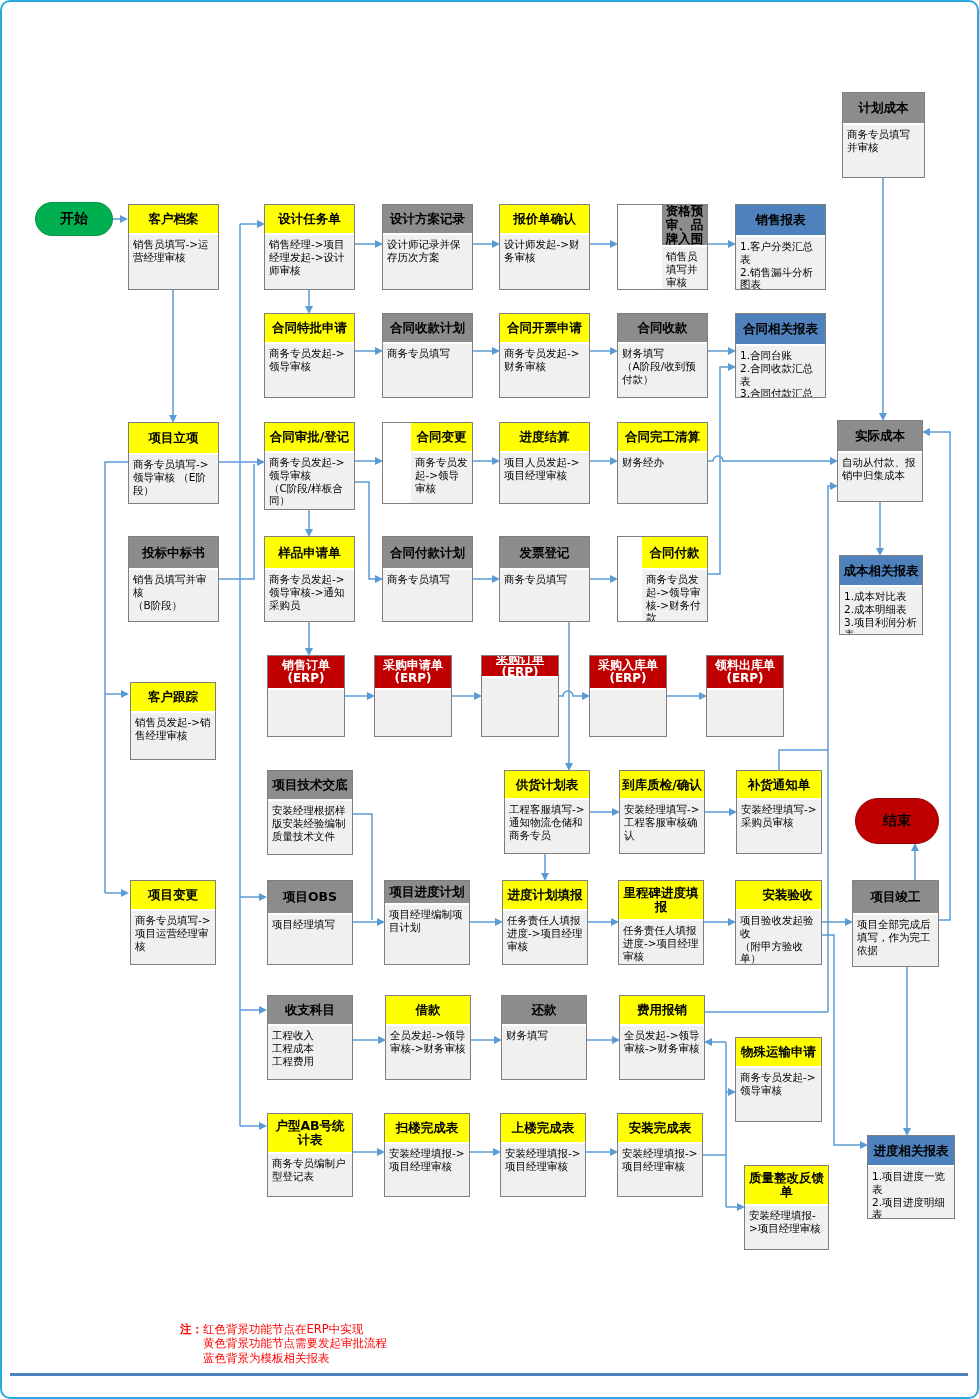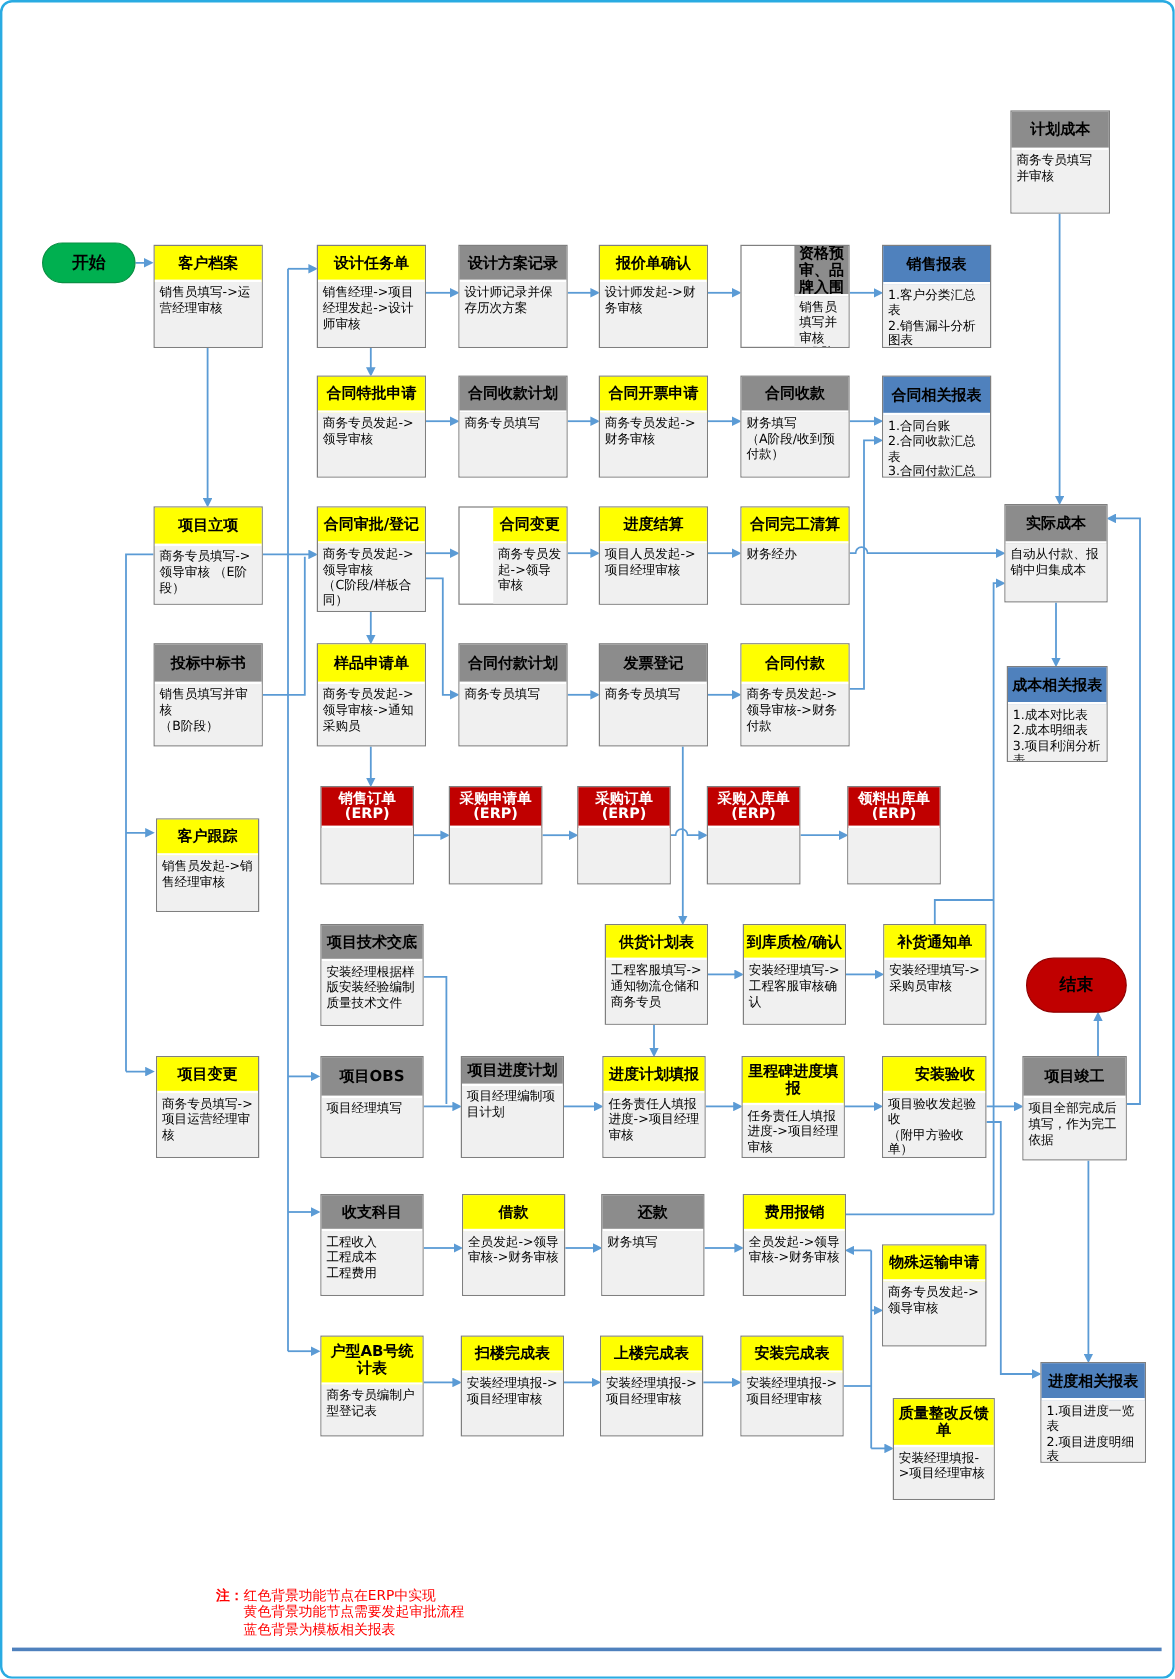--- a/index.html
+++ b/index.html
@@ -214,42 +214,42 @@
         <div class="node-body">商务专员发起-&gt;领导审核-&gt;通知采购员</div>
       </div>
       <div class="node kind-gray" style="left: 380px; top: 534px; width: 91px; height: 86px;">
         <div class="node-head" style="height: 33px;">合同付款计划</div>
         <div class="node-body">商务专员填写</div>
       </div>
       <div class="node kind-gray" style="left: 497px; top: 534px; width: 91px; height: 86px;">
         <div class="node-head" style="height: 33px;">发票登记</div>
         <div class="node-body">商务专员填写</div>
       </div>
-      <div class="node kind-yellow" style="left: 615px; top: 534px; width: 91px; height: 86px;">
+      <div class="node kind-yellow" style="left: 615px; top: 534px; width: 91px; height: 86px; padding-left: 24px;">
         <div class="node-head" style="height: 33px;">合同付款</div>
         <div class="node-body">商务专员发起-&gt;领导审核-&gt;财务付款</div>
       </div>
       <div class="node kind-blue" style="left: 837px; top: 553px; width: 84px; height: 80px;">
         <div class="node-head" style="height: 31px;">成本相关报表</div>
         <div class="node-body">1.成本对比表
 2.成本明细表
 3.项目利润分析表</div>
       </div>
       <div class="node kind-red" style="left: 265px; top: 653px; width: 78px; height: 82px;">
         <div class="node-head" style="height: 34px;">销售订单
 (ERP)</div>
         <div class="node-body"></div>
       </div>
       <div class="node kind-red" style="left: 372px; top: 653px; width: 78px; height: 82px;">
         <div class="node-head" style="height: 34px;">采购申请单
 (ERP)</div>
         <div class="node-body"></div>
       </div>
       <div class="node kind-red" style="left: 479px; top: 653px; width: 78px; height: 82px;">
-        <div class="node-head" style="height: 34px;">采购订单
+        <div class="node-head" style="height: 22px; text-decoration: underline;">采购订单
 (ERP)</div>
         <div class="node-body"></div>
       </div>
       <div class="node kind-red" style="left: 587px; top: 653px; width: 78px; height: 82px;">
         <div class="node-head" style="height: 34px;">采购入库单
 (ERP)</div>
         <div class="node-body"></div>
       </div>
       <div class="node kind-red" style="left: 704px; top: 653px; width: 78px; height: 82px;">
         <div class="node-head" style="height: 34px;">领料出库单

